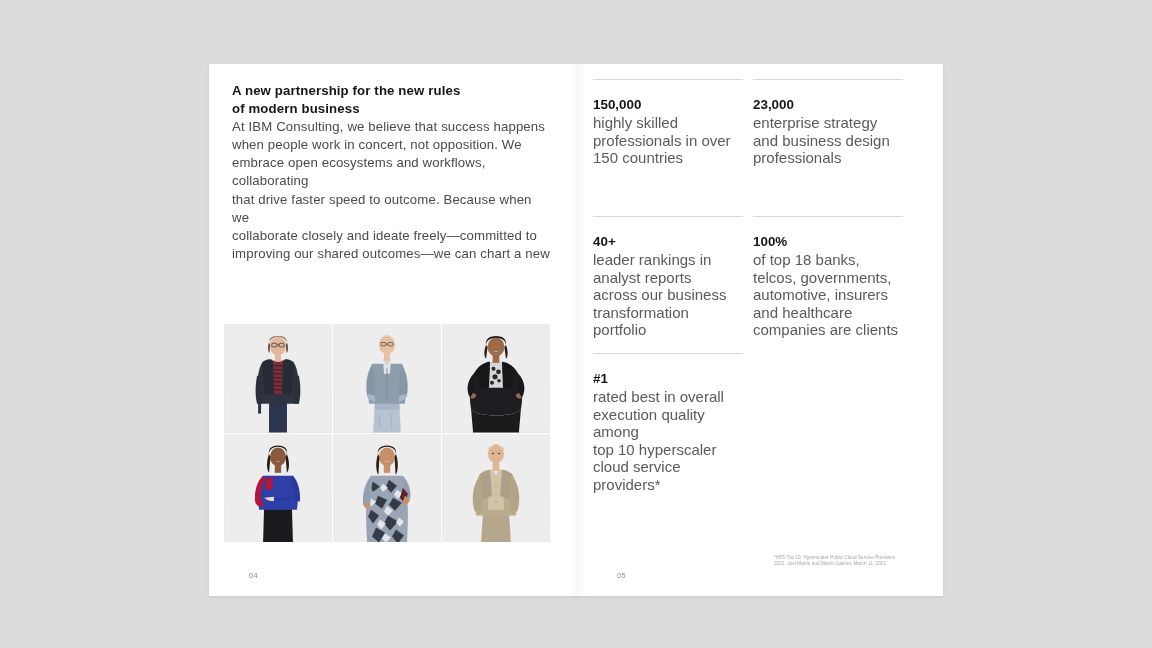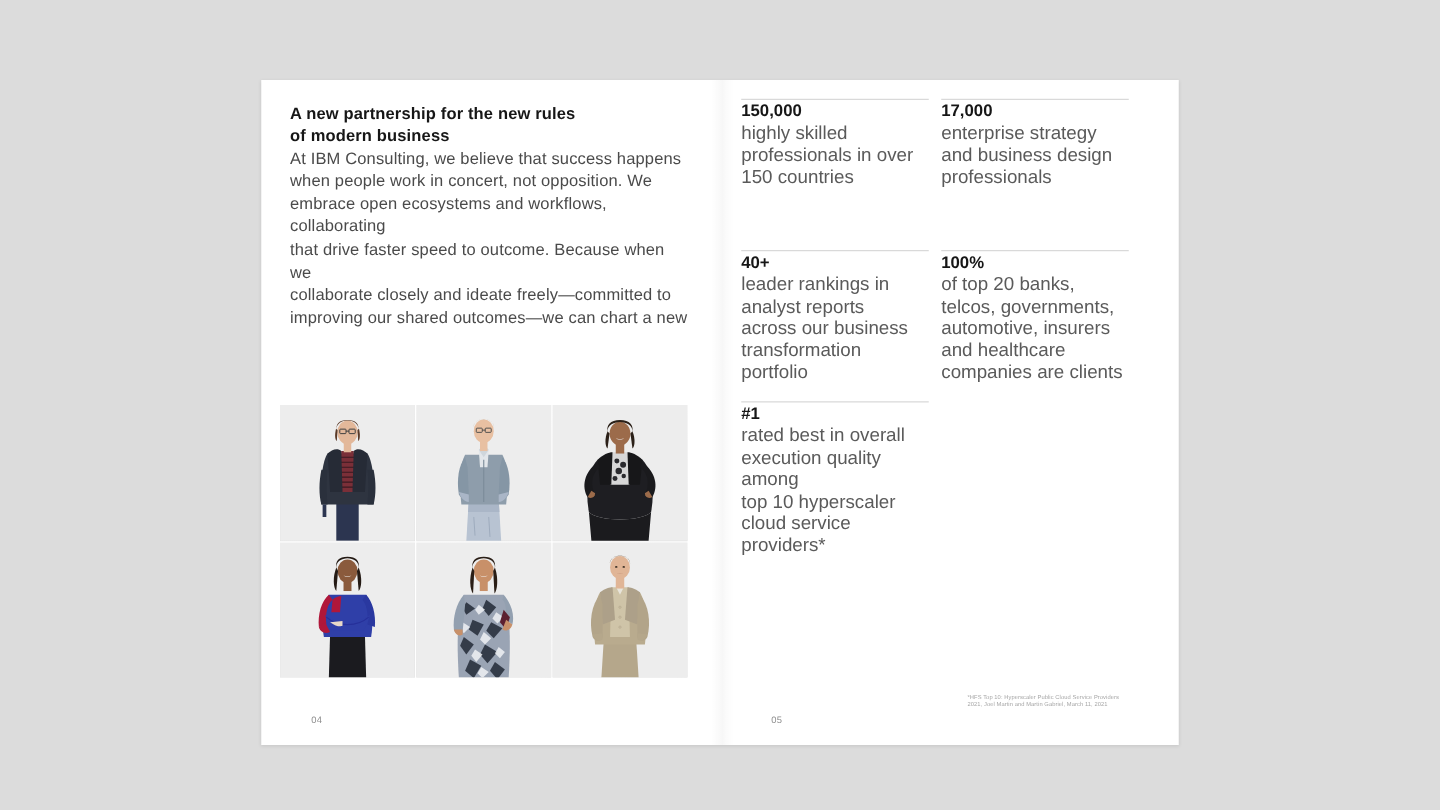--- a/index.html
+++ b/index.html
@@ -101,21 +101,21 @@
     position: absolute;
     left: 16px;
     top: 15px;
     width: 320px;
     display: grid;
     grid-template-columns: 150px 150px;
     column-gap: 10px;
     row-gap: 0;
   }
   .stat {
-    padding-top: 0;
+    padding-top: 16px;
     border-top: 1px solid #d9d9d9;
   }
   .stat-row-1 { height: 112px; }
   .stat-row-2 { height: 120px; }
 
   .stat-value {
     font-size: 13.4px;
     font-weight: 700;
     color: #161616;
     line-height: 17px;
@@ -367,37 +367,37 @@
 
       <div class="stat stat-row-1">
         <div class="stat-value">150,000</div>
         <div class="stat-desc-line">highly skilled</div>
         <div class="stat-desc-line">professionals in over</div>
         <div class="stat-desc-line">150 countries</div>
       </div>
 
 
       <div class="stat stat-row-2">
-        <div class="stat-value">17,000</div>
+        <div class="stat-value">23,000</div>
         <div class="stat-desc-line">enterprise strategy</div>
         <div class="stat-desc-line">and business design</div>
         <div class="stat-desc-line">professionals</div>
       </div>
 
       <div class="stat stat-row-2">
         <div class="stat-value">40+</div>
         <div class="stat-desc-line">leader rankings in</div>
         <div class="stat-desc-line">analyst reports</div>
         <div class="stat-desc-line">across our business</div>
         <div class="stat-desc-line">transformation portfolio</div>
       </div>
 
       <div class="stat">
         <div class="stat-value">100%</div>
-        <div class="stat-desc-line">of top 20 banks,</div>
+        <div class="stat-desc-line">of top 18 banks,</div>
         <div class="stat-desc-line">telcos, governments,</div>
         <div class="stat-desc-line">automotive, insurers</div>
         <div class="stat-desc-line">and healthcare</div>
         <div class="stat-desc-line">companies are clients</div>
       </div>
 
       <div class="stat">
         <div class="stat-value">#1</div>
         <div class="stat-desc-line">rated best in overall</div>
         <div class="stat-desc-line">execution quality among</div>

